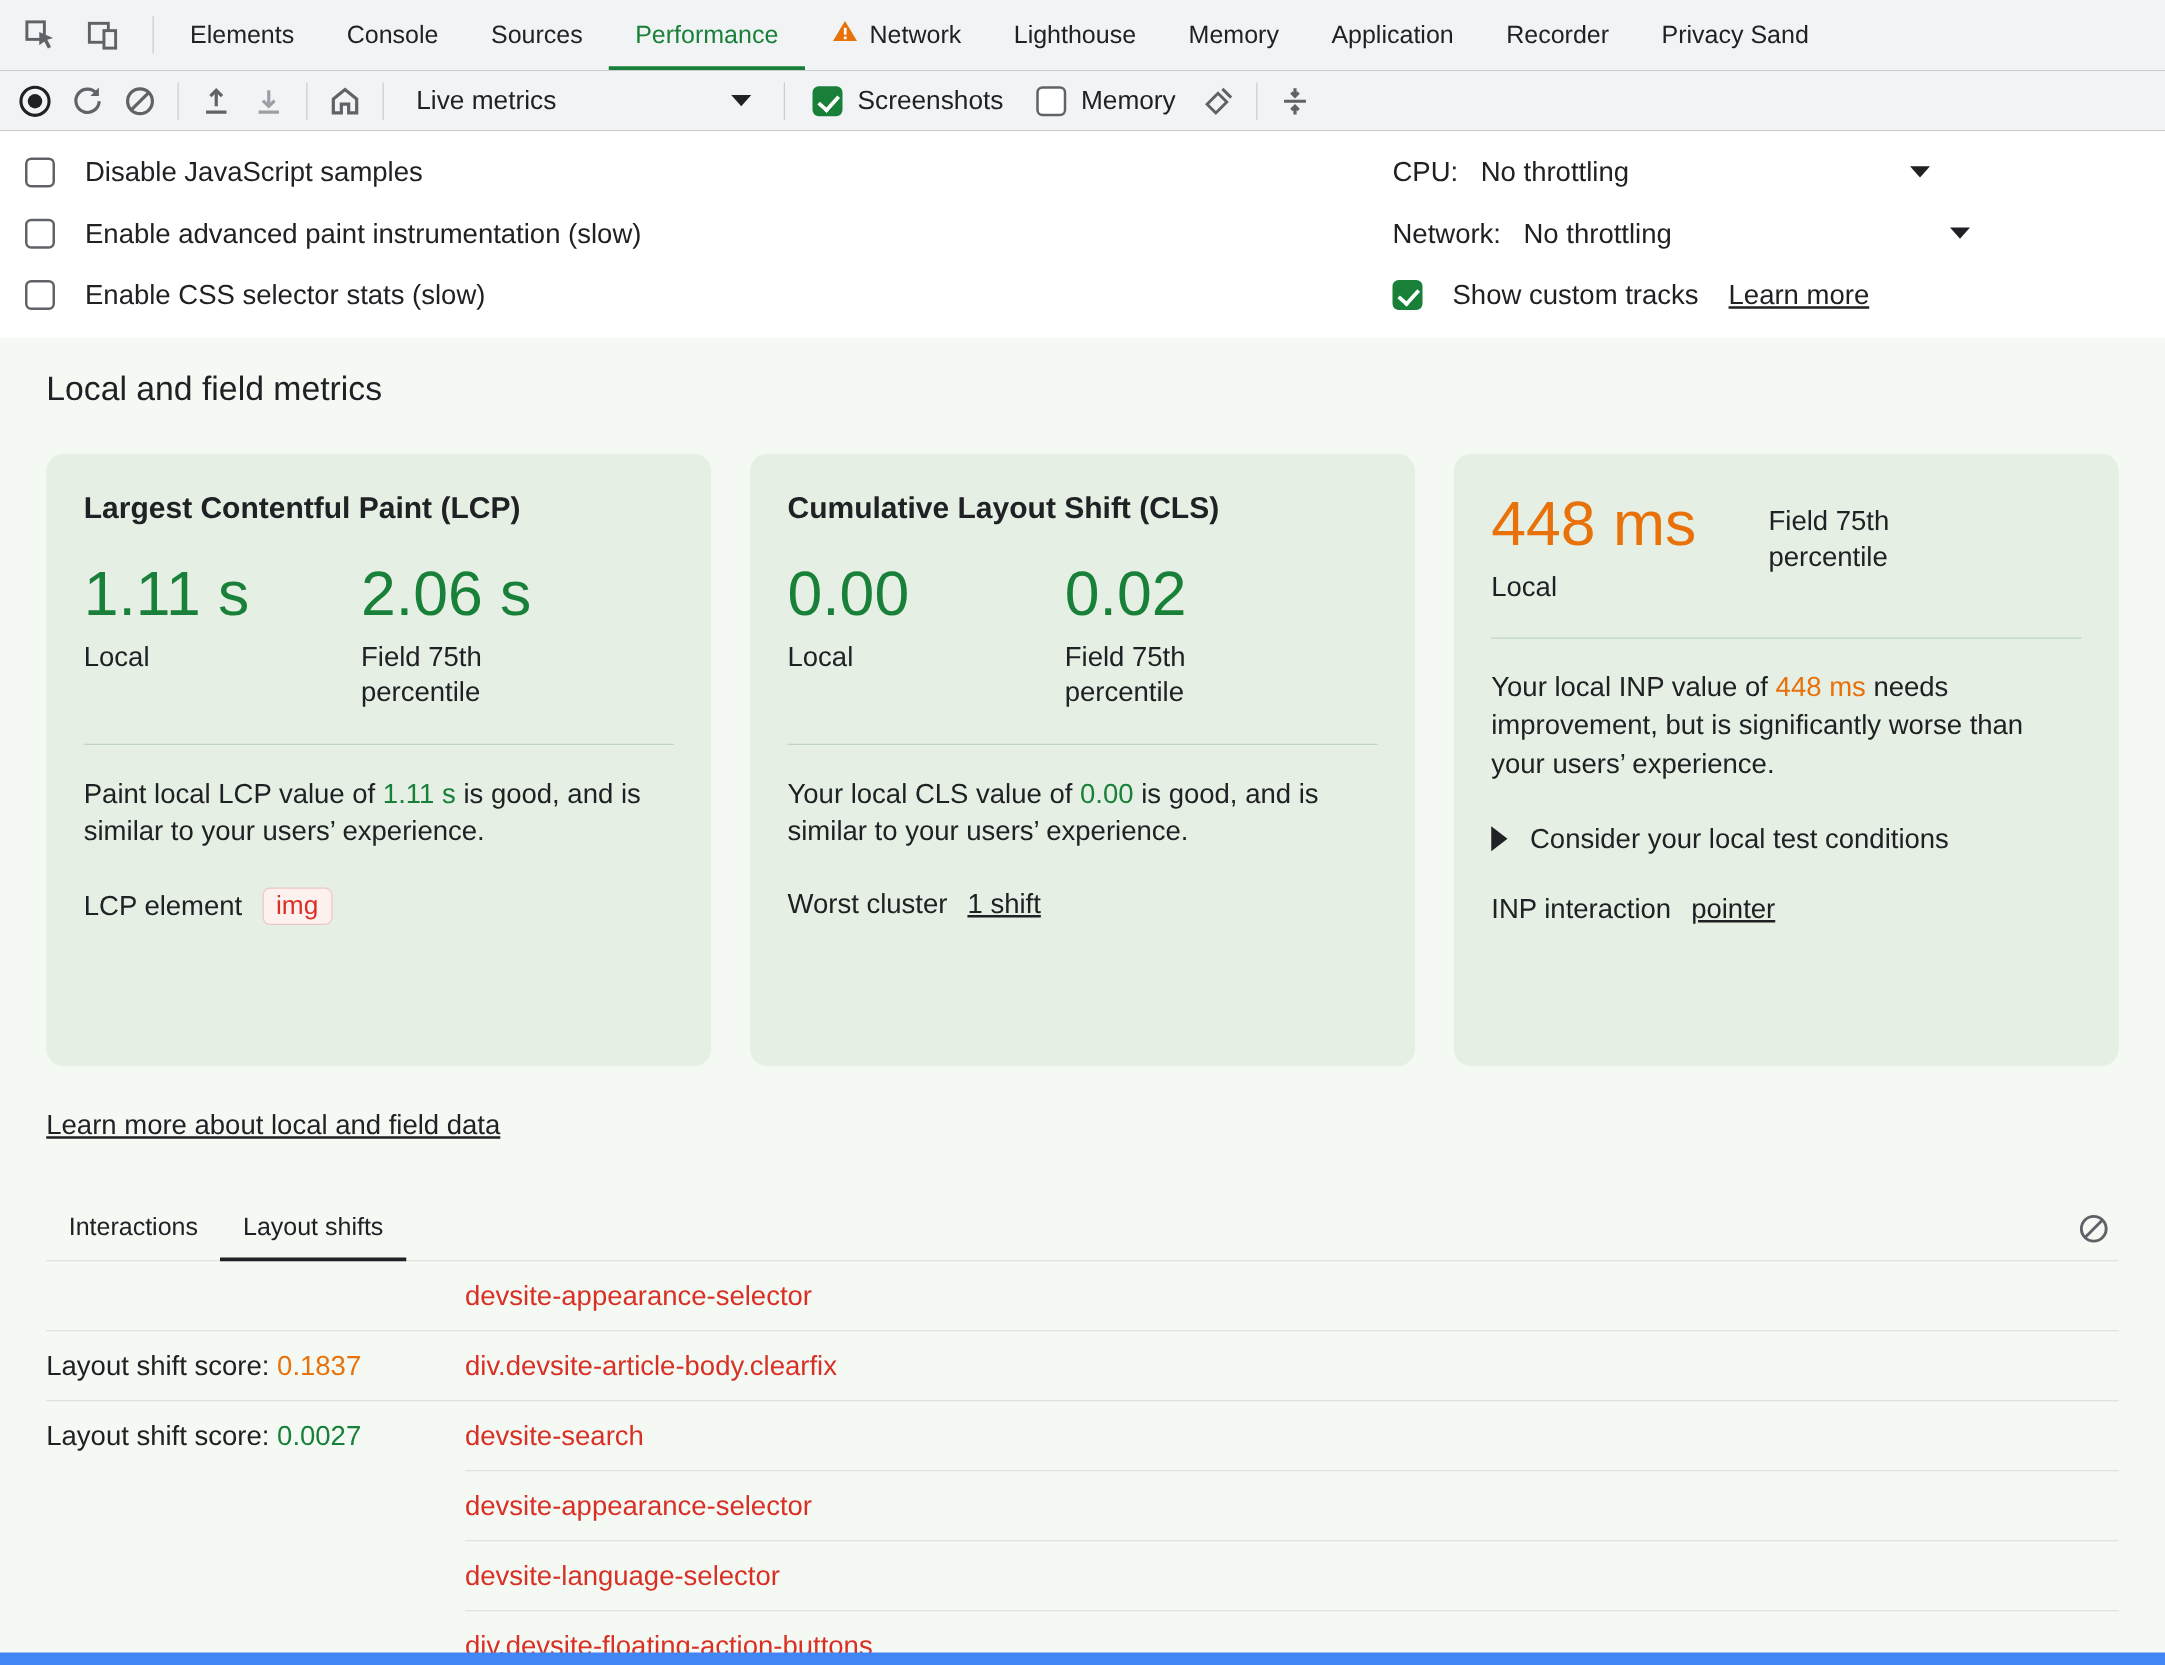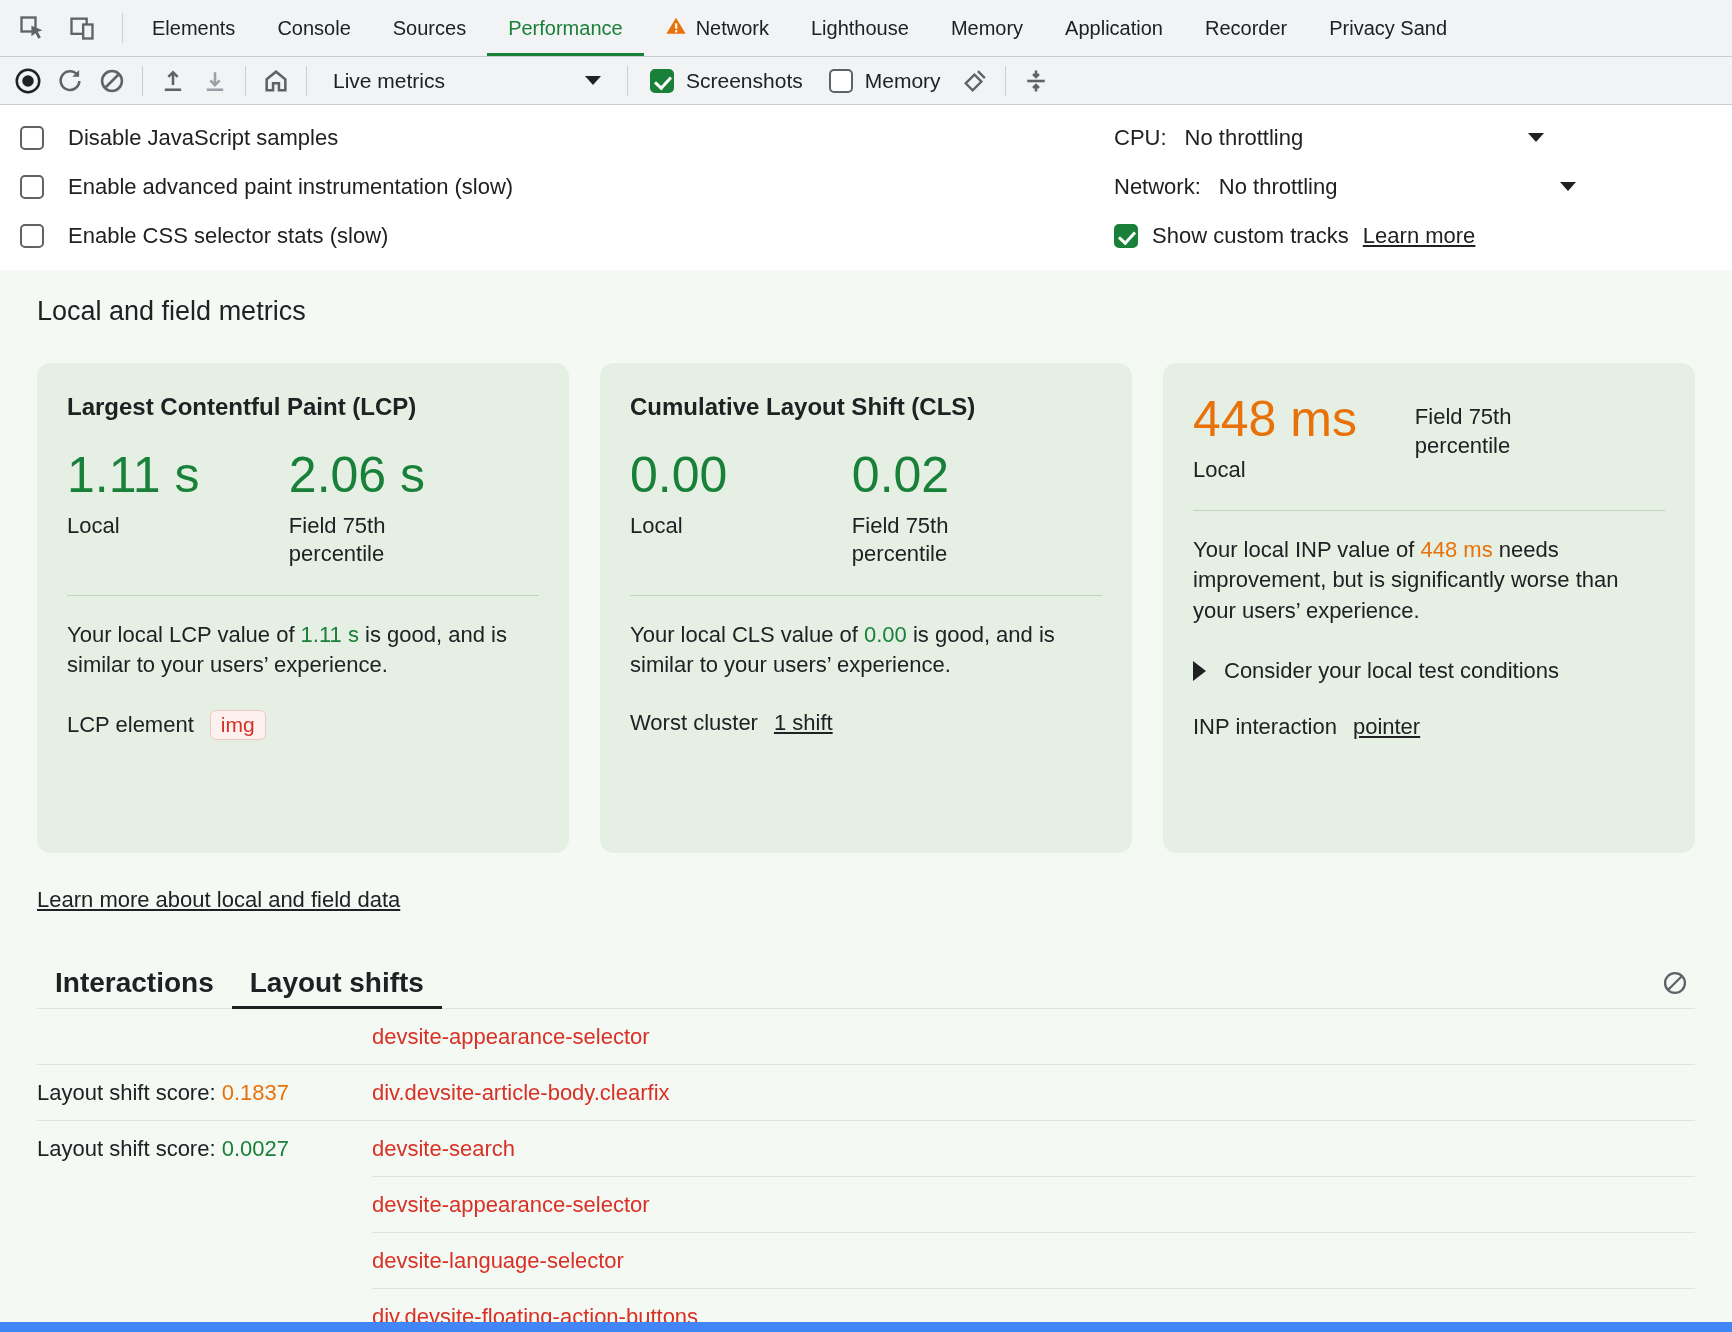--- a/index.html
+++ b/index.html
@@ -32,21 +32,21 @@
   
   .settings{display:flex;background:#fff;padding:8px 0 10px 0;height:165px}
   .settings-left{flex:1;padding-left:20px}
   .settings-left .check{height:49px;padding:0;font-size:22px;gap:24px}
   .settings-right{width:618px;flex:none}
   .throttle-row{display:flex;align-items:center;height:49px;font-size:22px;cursor:pointer}
   .throttle-row .t-label{margin-right:18px}
   .throttle-row .caret{margin-left:auto}
   .cpu-row{width:430px}
   .net-row{width:462px}
-  .tracks-row{display:flex;align-items:center;height:49px;font-size:22px;gap:14px}
+  .tracks-row{display:flex;align-items:center;height:49px;font-size:22px;gap:24px}
   .link{color:#202124;text-decoration:underline;cursor:pointer}
 
   
   .main{background:var(--c-pane,#f4f9f4);height:1062px;padding:26px 37px 0 37px;overflow:hidden}
   .metrics-heading{font-size:27px;font-weight:400}
   .cards{display:flex;gap:31px;margin-top:36px}
   .card{flex:1;background:var(--c-card,#e5efe4);border-radius:14px;padding:30px;min-height:490px}
   .card h3{font-size:24px;font-weight:700;margin-bottom:28px}
   .values{display:flex}
   .val-col{width:47%}
@@ -56,21 +56,21 @@
   .desc{font-size:22px;line-height:1.38;margin-top:24px}
   .desc-val{font-weight:500}
   .footer-row{display:flex;align-items:center;gap:16px;margin-top:30px;font-size:22px}
   .el-chip{color:var(--c-red,#d93025);background:#fdf1f0;border:1px solid #eec6c2;border-radius:6px;padding:2px 10px;font-size:21px;cursor:pointer}
   .expander{display:flex;align-items:center;gap:18px;margin-top:32px;font-size:22px;font-weight:500;cursor:pointer}
   .tri{width:0;height:0;border-top:10px solid transparent;border-bottom:10px solid transparent;border-left:13px solid #202124;flex:none}
   .learn-link{display:inline-block;margin-top:34px;font-size:22px}
 
   
   .log-tabs{display:flex;align-items:center;margin-top:44px;border-bottom:1px solid #dfe3df;height:52px}
-  .log-tab{font-size:28px;font-weight:700;padding:0 18px;height:100%;display:flex;align-items:center;cursor:pointer;position:relative}
+  .log-tab{font-size:20px;font-weight:400;padding:0 18px;height:100%;display:flex;align-items:center;cursor:pointer;position:relative}
   .log-tab.active::after{content:"";position:absolute;left:0;right:0;bottom:-1px;height:3px;background:#202124}
   .clear-log{margin-left:auto}
   .log-row{display:flex;align-items:center;height:56px;font-size:22px;position:relative}
   .score-cell{width:335px;flex:none}
   .score{font-weight:500}
   .el-link{color:var(--c-red,#d93025);cursor:pointer;text-decoration:none}
   .log-row.full-sep{border-bottom:1px solid #dfe3df}
   .log-row.sub-sep::after{content:"";position:absolute;left:335px;right:0;bottom:0;height:1px;background:#dfe3df}
 
   .bottom-strip{position:absolute;left:0;right:0;bottom:0;height:10px;background:var(--c-blue,#4285f4)}
@@ -254,21 +254,21 @@
           <div class="val-col">
             <div class="big" style="color: rgb(24, 128, 56);">1.11 s</div>
             <div class="val-label">Local</div>
           </div>
           <div class="val-col">
             <div class="big" style="color: rgb(24, 128, 56);">2.06 s</div>
             <div class="val-label">Field 75th percentile</div>
           </div>
         </div>
         <div class="divider"></div>
-        <p class="desc"><span>Your local LCP value of </span><span class="desc-val" style="color: rgb(24, 128, 56);">1.11 s</span><span> is good, and is similar to your users’ experience.</span></p>
+        <p class="desc"><span>Paint local LCP value of </span><span class="desc-val" style="color: rgb(24, 128, 56);">1.11 s</span><span> is good, and is similar to your users’ experience.</span></p>
         <div class="footer-row">
           <span>LCP element</span>
           <span class="el-chip">img</span>
         </div>
       </section>
 
       <section class="card">
         <h3>Cumulative Layout Shift (CLS)</h3>
         <div class="values">
           <div class="val-col">

